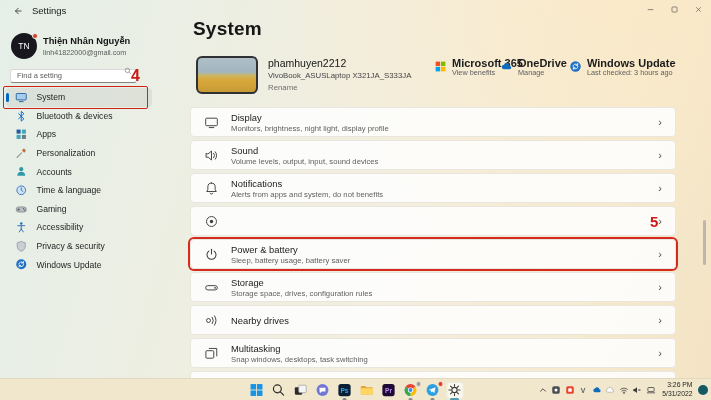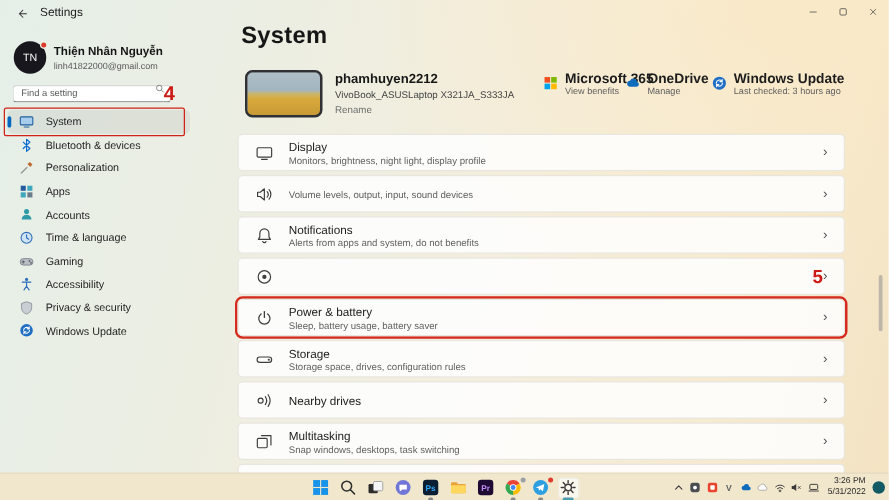--- a/index.html
+++ b/index.html
@@ -37,21 +37,21 @@
   .nav-item.active::before{content:"";position:absolute;left:0;top:5px;bottom:5px;width:2.6px;border-radius:2px;background:#0067c0}
   .annbox4{position:absolute;left:3px;top:85.5px;width:145px;height:23px;border:1.6px solid #d02318;border-radius:2px;z-index:6;pointer-events:none}
   .annnum{position:absolute;z-index:7;color:#cc1b14;font-weight:700;font-family:"Liberation Sans",sans-serif}
   #ann4{left:131px;top:67px;font-size:16px}
   #ann5{left:650px;top:213px;font-size:15px}
 
   
   .ptitle{position:absolute;left:193px;top:18px;font-size:19px;font-weight:600;color:#161616;letter-spacing:.2px}
   .thumb{position:absolute;left:196px;top:56px;width:62px;height:38px;border-radius:6px;border:2.5px solid #2f3134;
     background:linear-gradient(180deg,#aebfc8 0%,#a3b5be 42%,#c9b86d 50%,#d8a93c 62%,#c89a34 100%)}
-  .dname{position:absolute;left:268px;top:57px;font-size:10.5px;font-weight:700;color:#171717}
+  .dname{position:absolute;left:268px;top:57px;font-size:10.5px;font-weight:400;color:#171717}
   .dmodel{position:absolute;left:268px;top:71px;font-size:7.8px;color:#454545}
   .drename{position:absolute;left:268px;top:83px;font-size:7.8px;color:#6f6f6f;cursor:pointer}
   .qcard{position:absolute;top:57px}
   .qcard .icon{position:absolute;left:0;top:3px;width:13px;height:13px}
   .qcard .qt{position:absolute;left:18px;top:0;font-size:11px;font-weight:700;color:#1c1c1c;white-space:nowrap}
   .qcard .qs{position:absolute;left:18px;top:11px;font-size:7.3px;color:#5e5e5e;white-space:nowrap}
   #qc0{left:434px}#qc1{left:500px}#qc2{left:569px}
 
   #rows{position:absolute;left:190px;top:107px;width:486px;display:flex;flex-direction:column;gap:3px}
   .row{height:30px;background:rgba(253,253,252,.92);border:1px solid #e9e6e0;border-radius:4px;
@@ -139,36 +139,36 @@
         <span class="icon">
           <svg viewBox="0 0 16 16">
             <path d="M4.6 4.7l6.8 6.6L8 14.2V1.8l3.4 2.9-6.8 6.6" stroke-linecap="round" stroke-linejoin="round" fill="none" stroke="#0a6ad0" stroke-width="1.2"></path>
           </svg>
         </span>
         <span class="lbl">Bluetooth &amp; devices</span>
       </div>
       <div class="nav-item">
         <span class="icon">
           <svg viewBox="0 0 16 16">
-            <path d="M2.6 13.4l5.8-5.8" stroke="#9a9a9a" stroke-width="1.5" stroke-linecap="round"></path>
-            <path d="M8.8 4.2l3 3 2.2-2.7-2.5-2.5z" fill="#bf6a33"></path>
-          </svg>
-        </span>
-        <span class="lbl">Personalization</span>
-      </div>
-      <div class="nav-item">
-        <span class="icon">
-          <svg viewBox="0 0 16 16">
             <rect x="2" y="2" width="5.2" height="5.2" fill="#245b9e"></rect>
             <rect x="8.8" y="2" width="5.2" height="5.2" fill="#3fa7bd"></rect>
             <rect x="2" y="8.8" width="5.2" height="5.2" fill="#3fa7bd"></rect>
             <rect x="8.8" y="8.8" width="5.2" height="5.2" fill="#6b7b8a"></rect>
           </svg>
         </span>
         <span class="lbl">Apps</span>
+      </div>
+      <div class="nav-item">
+        <span class="icon">
+          <svg viewBox="0 0 16 16">
+            <path d="M2.6 13.4l5.8-5.8" stroke="#9a9a9a" stroke-width="1.5" stroke-linecap="round"></path>
+            <path d="M8.8 4.2l3 3 2.2-2.7-2.5-2.5z" fill="#bf6a33"></path>
+          </svg>
+        </span>
+        <span class="lbl">Personalization</span>
       </div>
       <div class="nav-item">
         <span class="icon">
           <svg viewBox="0 0 16 16">
             <circle cx="8" cy="5.3" r="2.6" fill="#2e9aa8"></circle>
             <path d="M3 13.6a5 5 0 0110 0z" fill="#2e9aa8"></path>
           </svg>
         </span>
         <span class="lbl">Accounts</span>
       </div>
@@ -277,20 +277,21 @@
         <span class="chev">›</span>
       </div>
       <div class="row">
         <span class="icon ricon">
           <svg viewBox="0 0 16 16">
             <path d="M2.2 6.2v3.6h2.3L8 12.8V3.2L4.5 6.2z" stroke-linecap="round" stroke-linejoin="round" fill="none" stroke="#3d3d3d" stroke-width="1"></path>
             <path d="M10.3 5.6a3.6 3.6 0 010 4.8M12 4a6 6 0 010 8" stroke-linecap="round" stroke-linejoin="round" fill="none" stroke="#3d3d3d" stroke-width="1"></path>
           </svg>
         </span>
         <span class="rtxt">
+          <span class="rtitle">Sound</span>
           <span class="rsub">Volume levels, output, input, sound devices</span>
         </span>
         <span class="chev">›</span>
       </div>
       <div class="row">
         <span class="icon ricon">
           <svg viewBox="0 0 16 16">
             <path d="M8 2.2a3.9 3.9 0 00-3.9 3.9v3L2.9 11.2h10.2L11.9 9.1v-3A3.9 3.9 0 008 2.2z" stroke-linecap="round" stroke-linejoin="round" fill="none" stroke="#3d3d3d" stroke-width="1"></path>
             <path d="M6.6 13a1.5 1.5 0 002.8 0" stroke-linecap="round" stroke-linejoin="round" fill="none" stroke="#3d3d3d" stroke-width="1"></path>
           </svg>

